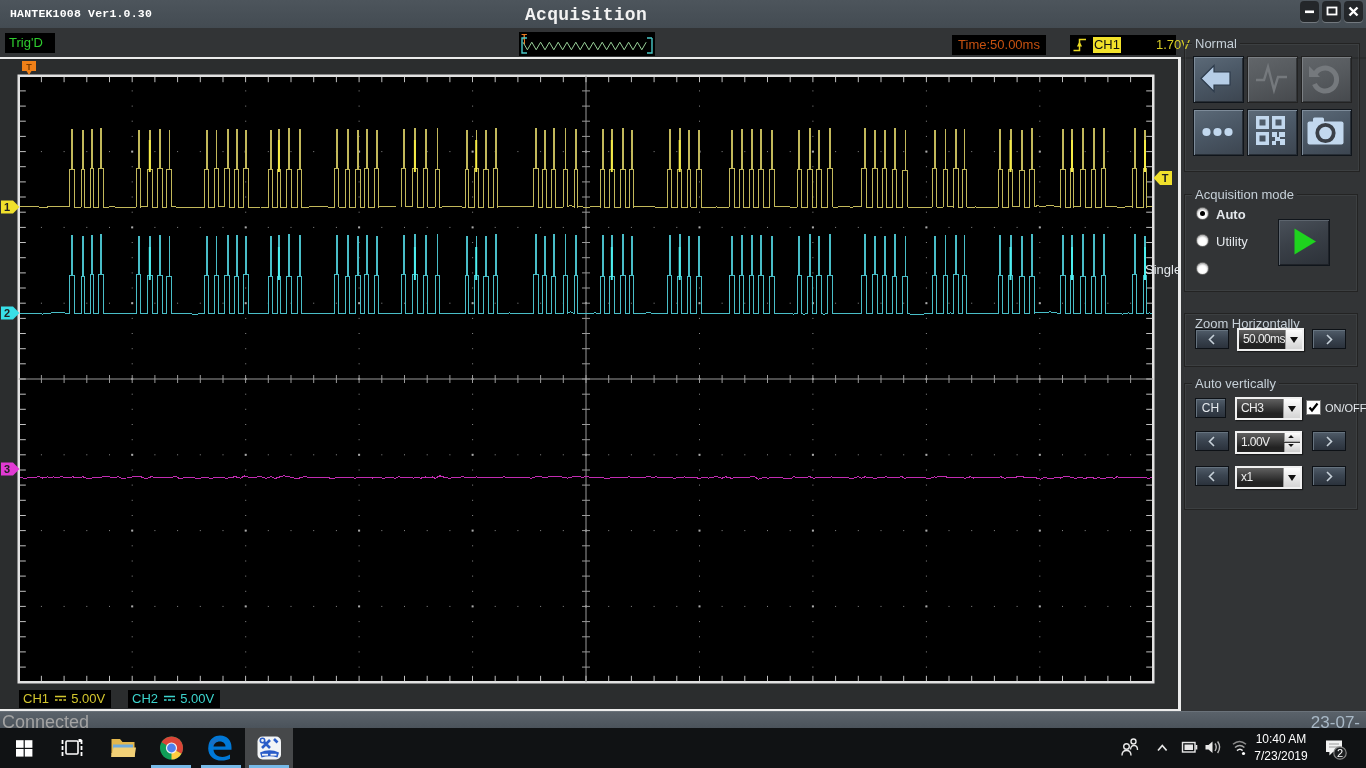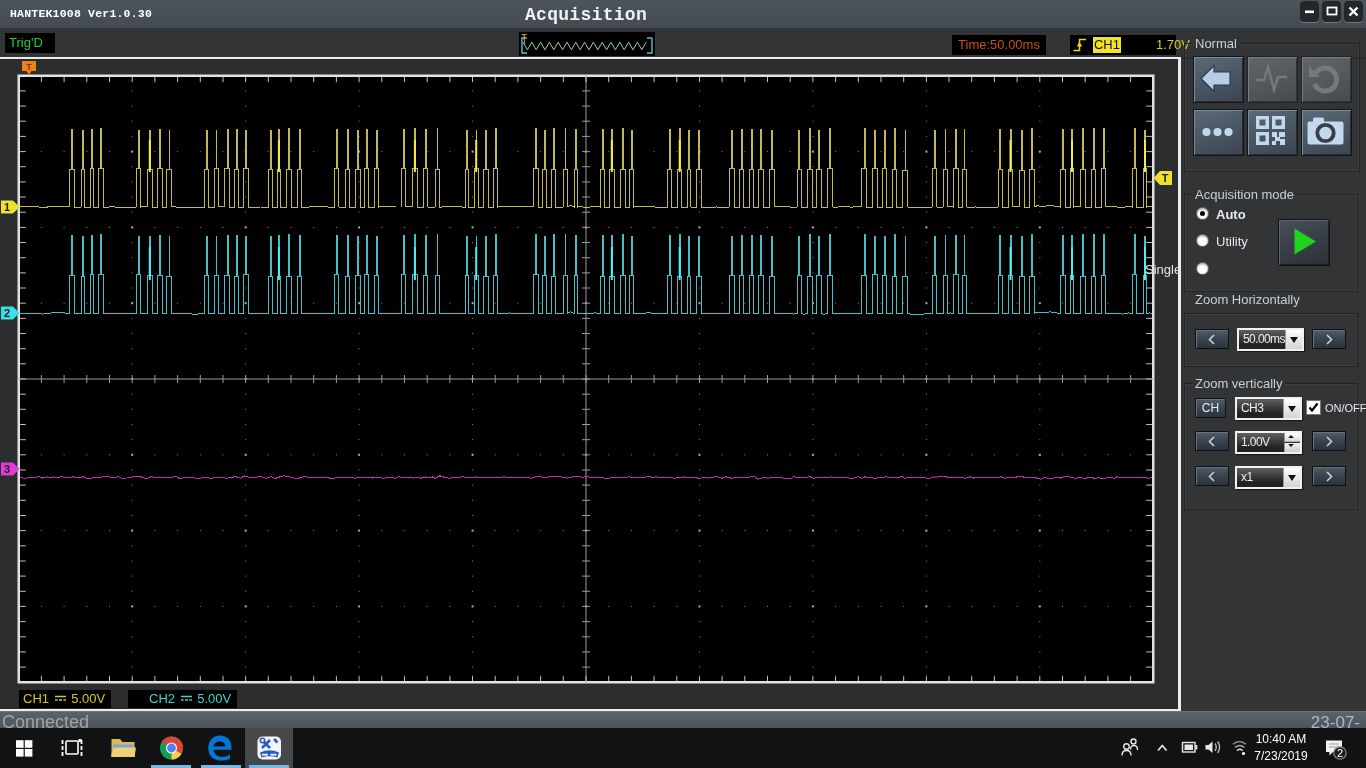--- a/index.html
+++ b/index.html
@@ -1079,21 +1079,21 @@
     </g>
   </svg>
 
   <div class="abs chlabel" style="left:19px;width:92px;color:#d3c62e;">
     <span style="margin-left:4px;">CH1</span>
     <svg width="13" height="10" viewBox="0 0 13 10" style="margin:0 1px;">
         <path d="M1 3.5 H12 M1 7 H3.6 M5 7 H8 M9.4 7 H12" stroke="#d3c62e" stroke-width="1.3"></path>
       </svg>
     <span>5.00V</span>
   </div>
-  <div class="abs chlabel" style="left:128px;width:92px;color:#3cd4cd;padding-left:17px;">
+  <div class="abs chlabel" style="left:128px;width:92px;color:#3cd4cd;">
     <span style="margin-left:4px;">CH2</span>
     <svg width="13" height="10" viewBox="0 0 13 10" style="margin:0 1px;">
         <path d="M1 3.5 H12 M1 7 H3.6 M5 7 H8 M9.4 7 H12" stroke="#3cd4cd" stroke-width="1.3"></path>
       </svg>
     <span>5.00V</span>
   </div>
   <div class="abs chlabel" style="left:239px;width:92px;color:#e23ad4;margin-top:47px;">
     <span style="margin-left:4px;background:#e23ad4;color:#8d1f84;">CH3</span>
     <svg width="13" height="10" viewBox="0 0 13 10" style="margin:0 1px;">
         <path d="M1 3.5 H12 M1 7 H3.6 M5 7 H8 M9.4 7 H12" stroke="#e23ad4" stroke-width="1.3"></path>
@@ -1153,34 +1153,34 @@
   <div class="radio" style="left:1197px;top:263px;"></div>
   <div class="plabel" style="left:1145px;top:262px;">Single</div>
   <div class="abs" style="left:1278px;top:219px;width:50px;height:45px;border:1px solid #10151b;
     background:linear-gradient(160deg,#4a515a 0%,#3a4048 45%,#2c3138 100%);
     box-shadow:inset 1px 1px 0 #5d656e, inset -1px -1px 0 #1e2228;"></div>
   <svg class="abs" style="left:1278px;top:219px;" width="50" height="45" viewBox="0 0 50 45">
     <path d="M16.5 9.5 L38 22.5 L16.5 35.5 Z" fill="#1ed31e"></path>
   </svg>
 
   <div class="group" style="left:1184px;top:313px;width:172px;height:52px;"></div>
-  <div class="grouplabel" style="left:1192px;top:292px;">Zoom Horizontally</div>
+  <div class="grouplabel" style="left:1192px;top:316px;">Zoom Horizontally</div>
   <div class="navbtn" style="left:1195px;top:329px;"><svg width="10" height="11" viewBox="0 0 10 11">
         <path d="M7 1 L2.5 5.5 L7 10" stroke="#c7d1d9" stroke-width="1.6" fill="none"></path>
       </svg></div>
   <div class="combo" style="left:1237px;top:328px;width:67px;text-align:center;">
     <span class="txt">50.00ms</span>
       <span class="drop"></span>
   </div>
   <div class="navbtn" style="left:1312px;top:329px;"><svg width="10" height="11" viewBox="0 0 10 11">
         <path d="M3 1 L7.5 5.5 L3 10" stroke="#c7d1d9" stroke-width="1.6" fill="none"></path>
       </svg></div>
 
   <div class="group" style="left:1184px;top:383px;width:172px;height:125px;"></div>
-  <div class="grouplabel" style="left:1192px;top:376px;">Zoom vertically</div>
+  <div class="grouplabel" style="left:1192px;top:376px;">Auto vertically</div>
   <div class="navbtn" style="left:1195px;top:398px;width:31px;height:20px;font-size:12px;line-height:18px;color:#e6eaee;">CH</div>
   <div class="combo" style="left:1235px;top:397px;width:67px;">
     <span class="txt">CH3</span>
       <span class="drop"></span>
   </div>
   <div class="abs" style="left:1307px;top:401px;width:13px;height:13px;background:#fff;box-shadow:0 0 0 1px #777;"></div>
   <svg class="abs" style="left:1307px;top:401px;" width="13" height="13" viewBox="0 0 13 13">
     <path d="M2.5 6.5 L5 9.5 L10.5 2.5" fill="none" stroke="#000" stroke-width="2.2"></path>
   </svg>
   <div class="plabel" style="left:1325px;top:402px;font-size:11px;">ON/OFF</div>

